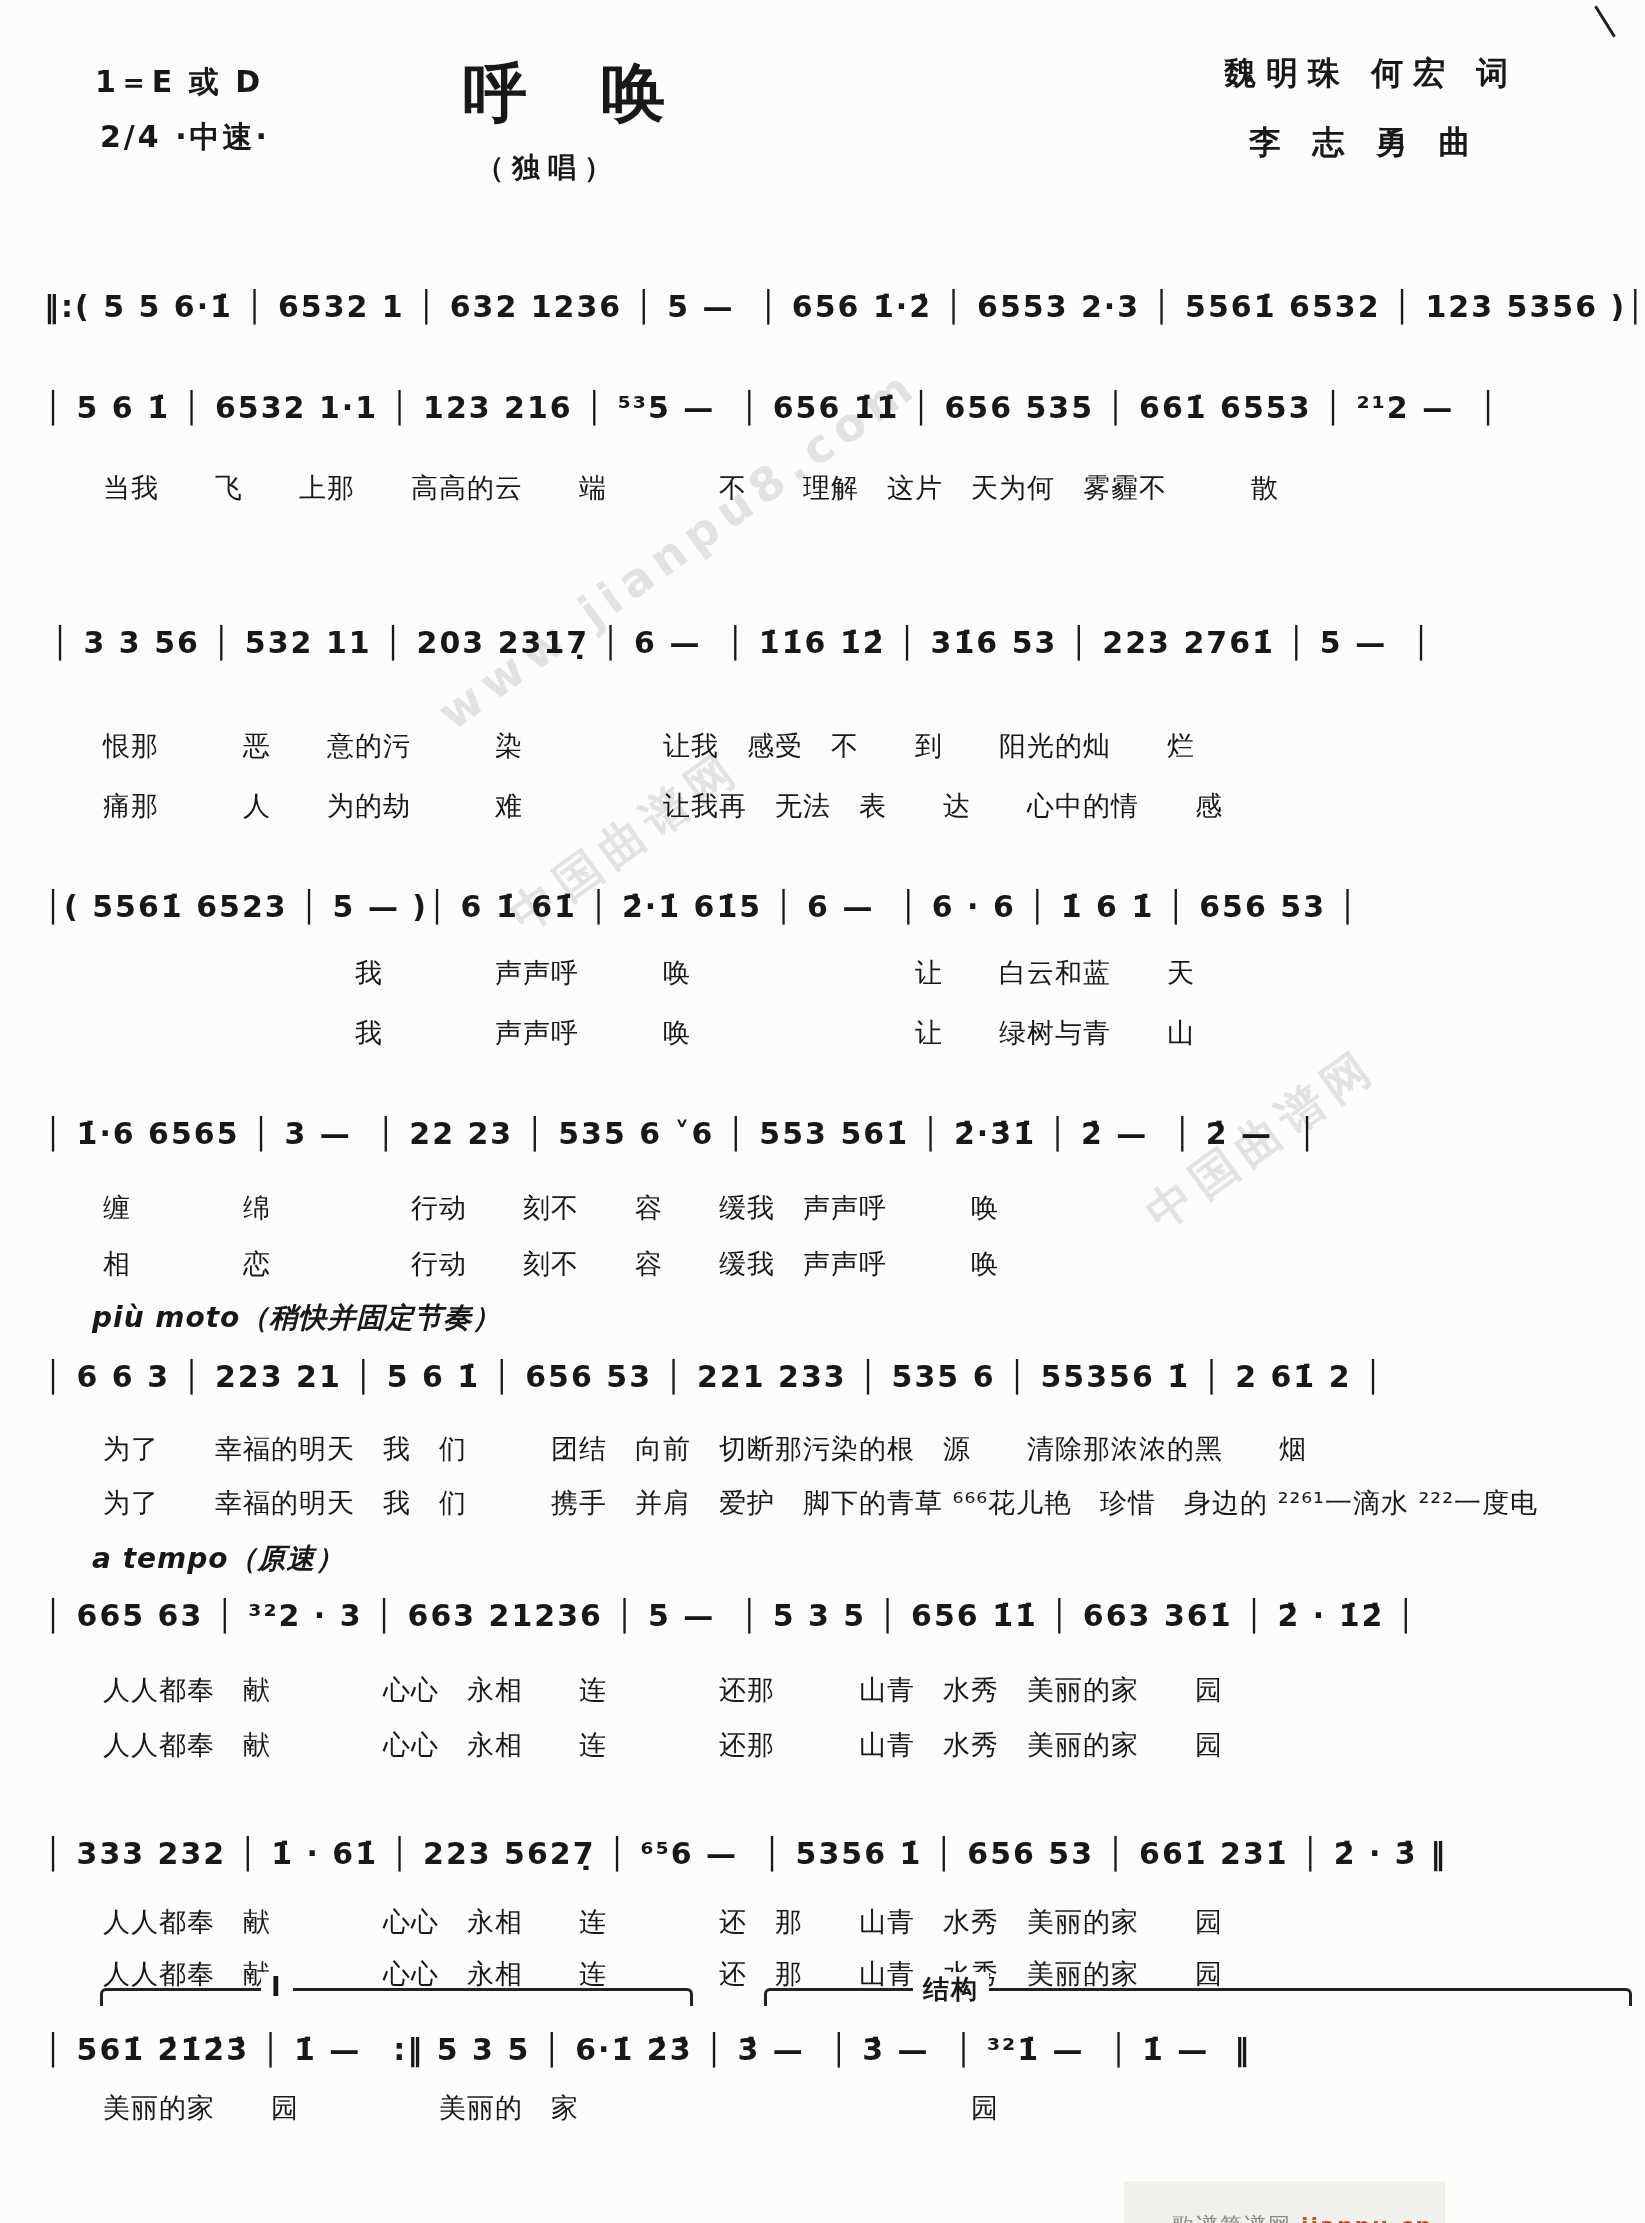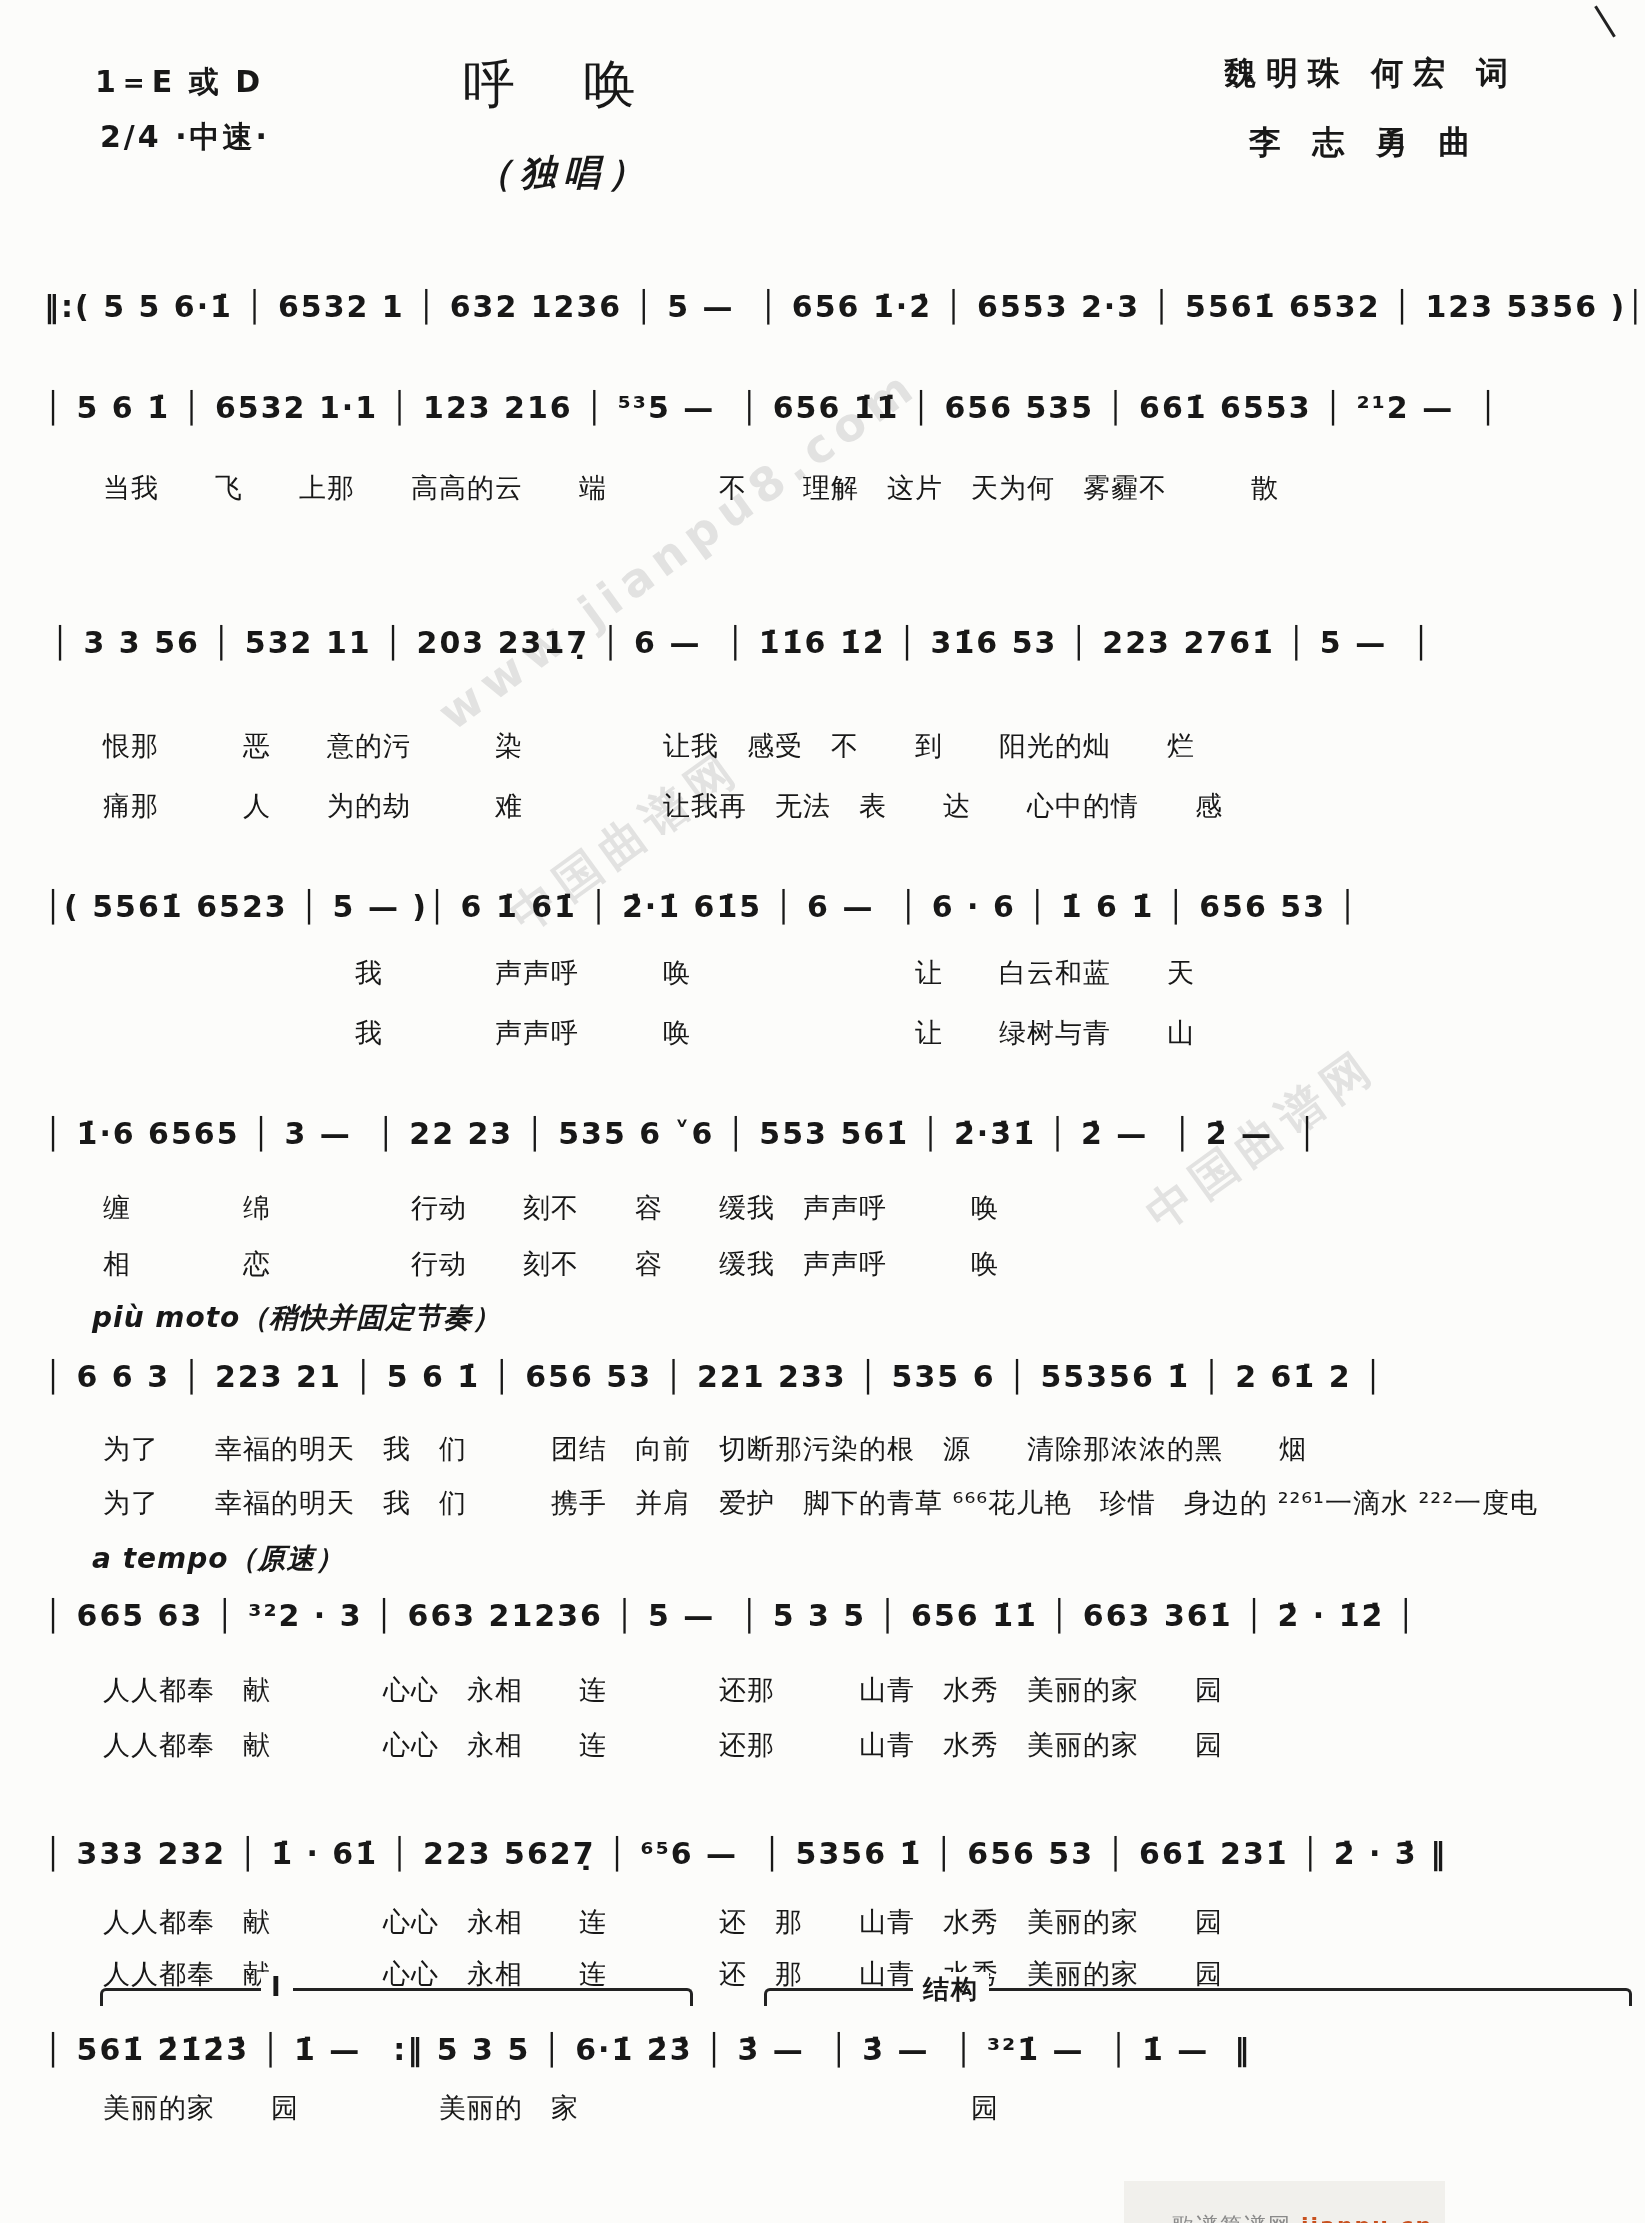--- a/index.html
+++ b/index.html
@@ -7,22 +7,22 @@
     position:relative;
     width:1646px;height:2224px;
     margin:0 auto;
     background:#fcfcfa;
     font-family:"DejaVu Sans","Liberation Sans",sans-serif;
     color:#181818;
     overflow:hidden;
   }
   .abs{position:absolute;white-space:pre;}
   .keyline{font-size:30px;font-weight:600;letter-spacing:3px;}
-  .title{font-size:52px;font-weight:400;letter-spacing:26px;}
-  .subtitle{font-size:36px;font-weight:600;letter-spacing:8px;font-style:italic;}
+  .title{font-size:64px;font-weight:700;letter-spacing:26px;}
+  .subtitle{font-size:28px;font-weight:600;letter-spacing:8px;}
   .credit{font-size:32px;font-weight:600;letter-spacing:10px;}
   .nrow{font-size:30px;font-weight:600;letter-spacing:2px;left:44px;}
   .lrow{font-size:27px;font-weight:500;left:103px;letter-spacing:1px;}
   .marking{font-size:28px;font-weight:600;font-style:italic;left:92px;letter-spacing:1px;}
   .bracket{
     height:15px;
     border-top:3px solid #222;
     border-left:3px solid #222;
     border-right:3px solid #222;
     border-radius:6px 6px 0 0;

